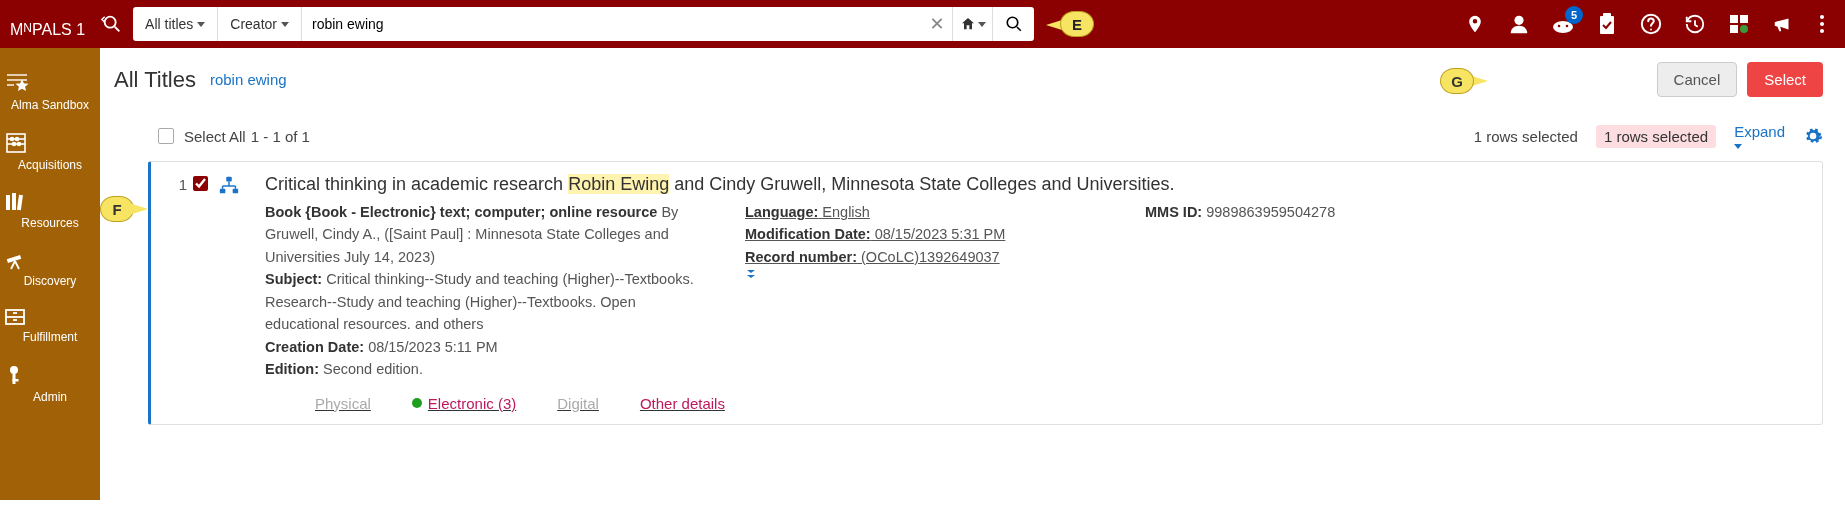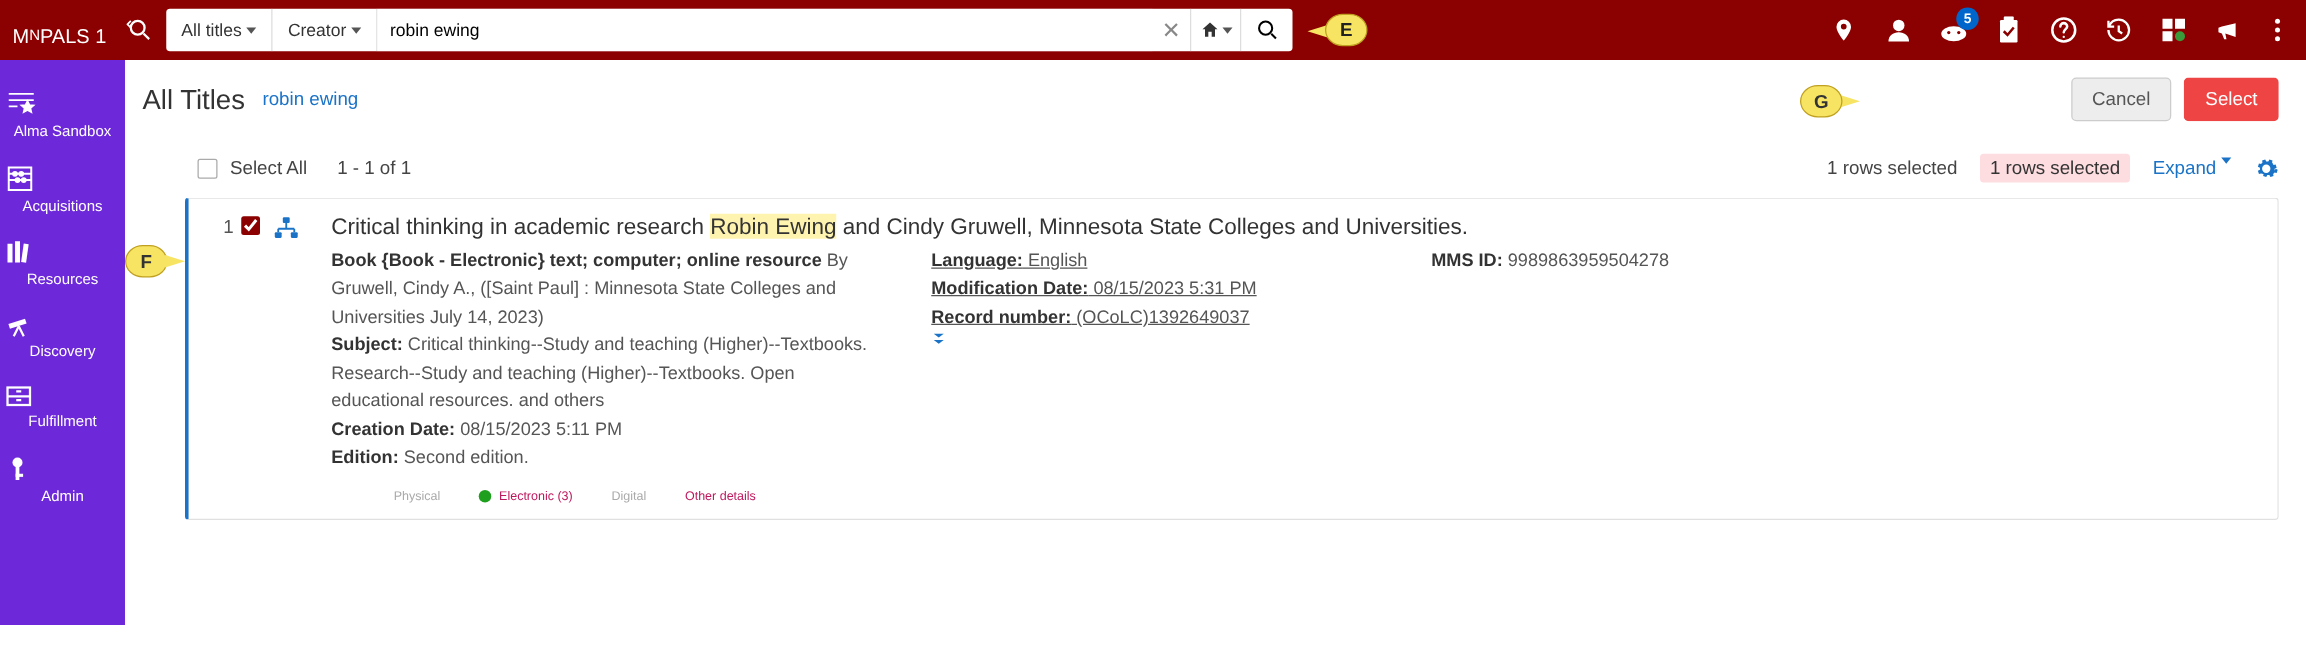--- a/index.html
+++ b/index.html
@@ -20,56 +20,56 @@
   .annotation-tail { position: absolute; width: 0; height: 0; z-index: 49; }
   
   .header-right { margin-left: auto; display: flex; align-items: center; gap: 20px; color: #fff; padding-right: 6px; }
   .header-icon { width: 24px; height: 24px; display: flex; align-items: center; justify-content: center; cursor: pointer; position: relative; }
   .badge-count { position: absolute; top: -6px; right: -8px; background: #0066cc; color: #fff; border-radius: 50%; width: 18px; height: 18px; font-size: 11px; display: flex; align-items: center; justify-content: center; font-weight: bold; }
   .apps-grid { display: grid; grid-template-columns: repeat(2, 8px); grid-template-rows: repeat(2, 8px); gap: 2px; }
   .apps-grid span { background: #fff; }
   .apps-grid .accent { background: #3a9b3a; border-radius: 50%; }
   
   
-  .sidebar { position: absolute; left: 0; top: 48px; bottom: 16px; width: 100px; background: #6d28d9; display: flex; flex-direction: column; align-items: center; padding-top: 14px; }
+  .sidebar { position: absolute; left: 0; top: 48px; bottom: 16px; width: 100px; background: #a16207; display: flex; flex-direction: column; align-items: center; padding-top: 14px; }
   .sidebar-item { color: #fff; text-align: center; padding: 10px 4px; font-size: 12px; cursor: pointer; width: 100%; }
   .sidebar-item-icon { display: block; margin: 0 auto 4px; font-size: 20px; }
   
   
   .main { margin-left: 100px; padding: 14px 22px 0 14px; position: relative; }
   .title-row { display: flex; align-items: center; margin-bottom: 20px; }
   .page-title { font-size: 22px; color: #333; font-weight: 500; margin-right: 14px; }
   .page-subtitle-link { color: #1a73c7; font-size: 15px; }
   .title-row-right { margin-left: auto; display: flex; gap: 10px; }
   .btn { padding: 8px 16px; border-radius: 4px; font-size: 15px; cursor: pointer; border: 1px solid transparent; }
   .btn-default { background: #ededed; color: #555; border-color: #ccc; }
   .btn-primary { background: #ef4444; color: #fff; }
   
   .toolbar-row { display: flex; align-items: center; padding: 6px 0 12px 44px; font-size: 15px; color: #444; }
   .select-all-box { width: 16px; height: 16px; border: 1px solid #aaa; border-radius: 2px; margin-right: 10px; cursor: pointer; }
   .tool-right { margin-left: auto; display: flex; align-items: center; gap: 18px; }
   .rows-selected-tag { background: #fddde0; color: #333; padding: 3px 8px; border-radius: 3px; }
-  .expand-link { color: #1a73c7; cursor: pointer; display: flex; gap: 4px; }
+  .expand-link { color: #1a73c7; cursor: pointer; display: flex; gap: 4px; flex-direction: column; }
   .gear-icon { color: #1a73c7; font-size: 18px; cursor: pointer; }
   
   .result-card { border: 1px solid #e0e0e0; border-left: 3px solid #1a73c7; border-radius: 3px; padding: 12px 16px 12px 8px; margin-left: 34px; display: flex; position: relative; background: #fff; }
   .result-index { width: 28px; text-align: right; color: #555; font-size: 15px; padding-top: 2px; }
   .result-check { width: 26px; display: flex; align-items: flex-start; justify-content: center; padding-top: 2px; }
   .result-check input { width: 15px; height: 15px; accent-color: #8b0000; }
   .result-type-icon { width: 32px; display: flex; align-items: flex-start; justify-content: center; padding-top: 0; }
   .result-body { flex: 1; margin-left: 20px; }
   .result-title { font-size: 18px; color: #333; font-weight: 500; margin-bottom: 6px; }
   .highlight { background: #fff3b0; }
   .result-meta { font-size: 14.5px; color: #555; line-height: 1.55; }
   .result-meta b { color: #333; font-weight: 600; }
   .meta-cols { display: flex; gap: 50px; margin-top: 2px; }
   .meta-col-1 { width: 430px; }
   .meta-col-2 { width: 350px; text-decoration: underline; }
   .meta-col-3 { flex: 1; }
-  .result-tabs { display: flex; gap: 31px; margin-top: 14px; padding-left: 50px; font-size: 10px; }
+  .result-tabs { display: flex; gap: 41px; margin-top: 14px; padding-left: 50px; font-size: 15px; text-decoration: underline; }
   .result-tab { color: #be185d; cursor: pointer; display: flex; align-items: center; gap: 6px; }
   .result-tab.disabled { color: #aaa; cursor: default; }
   .dot-green { width: 10px; height: 10px; border-radius: 50%; background: #1ea01e; display: inline-block; }
   
   .ann-E { left: 1060px; top: 11px; }
   .ann-E-tail { left: 1046px; top: 20px; border-top: 5px solid transparent; border-bottom: 5px solid transparent; border-right: 16px solid #f7e463; }
   .ann-F { position: absolute; left: 100px; top: 196px; }
   .ann-F-bubble { background: #f7e463; border: 1px solid #c0a020; border-radius: 50% / 60%; width: 34px; height: 26px; display: flex; align-items: center; justify-content: center; font-weight: 600; font-size: 15px; position: relative; }
   .ann-F-tail { position: absolute; left: 132px; top: 204px; border-top: 5px solid transparent; border-bottom: 5px solid transparent; border-left: 16px solid #f7e463; width:0; height:0; z-index:60; }
   .ann-G { position: absolute; left: 1440px; top: 68px; z-index: 60; }
@@ -259,21 +259,21 @@
     <div class="page-title">All Titles</div>
     <a class="page-subtitle-link">robin ewing</a>
     <div class="title-row-right">
       <button class="btn btn-default">Cancel</button>
       <button class="btn btn-primary">Select</button>
     </div>
   </div>
 
   <div class="toolbar-row">
     <div class="select-all-box"></div>
-    <span style="margin-right:24px;">Select All</span>
+    <span style="margin-right:5px;">Select All</span>
     <span>1 - 1 of 1</span>
     <div class="tool-right">
       <span>1 rows selected</span>
       <span class="rows-selected-tag">1 rows selected</span>
       <span class="expand-link">
         <span>Expand</span>
         <span class="caret-down" style="border-top-color:#1a73c7;"></span>
       </span>
       <span class="gear-icon">
         <svg width="20" height="20" viewBox="0 0 24 24" fill="#1a73c7">

